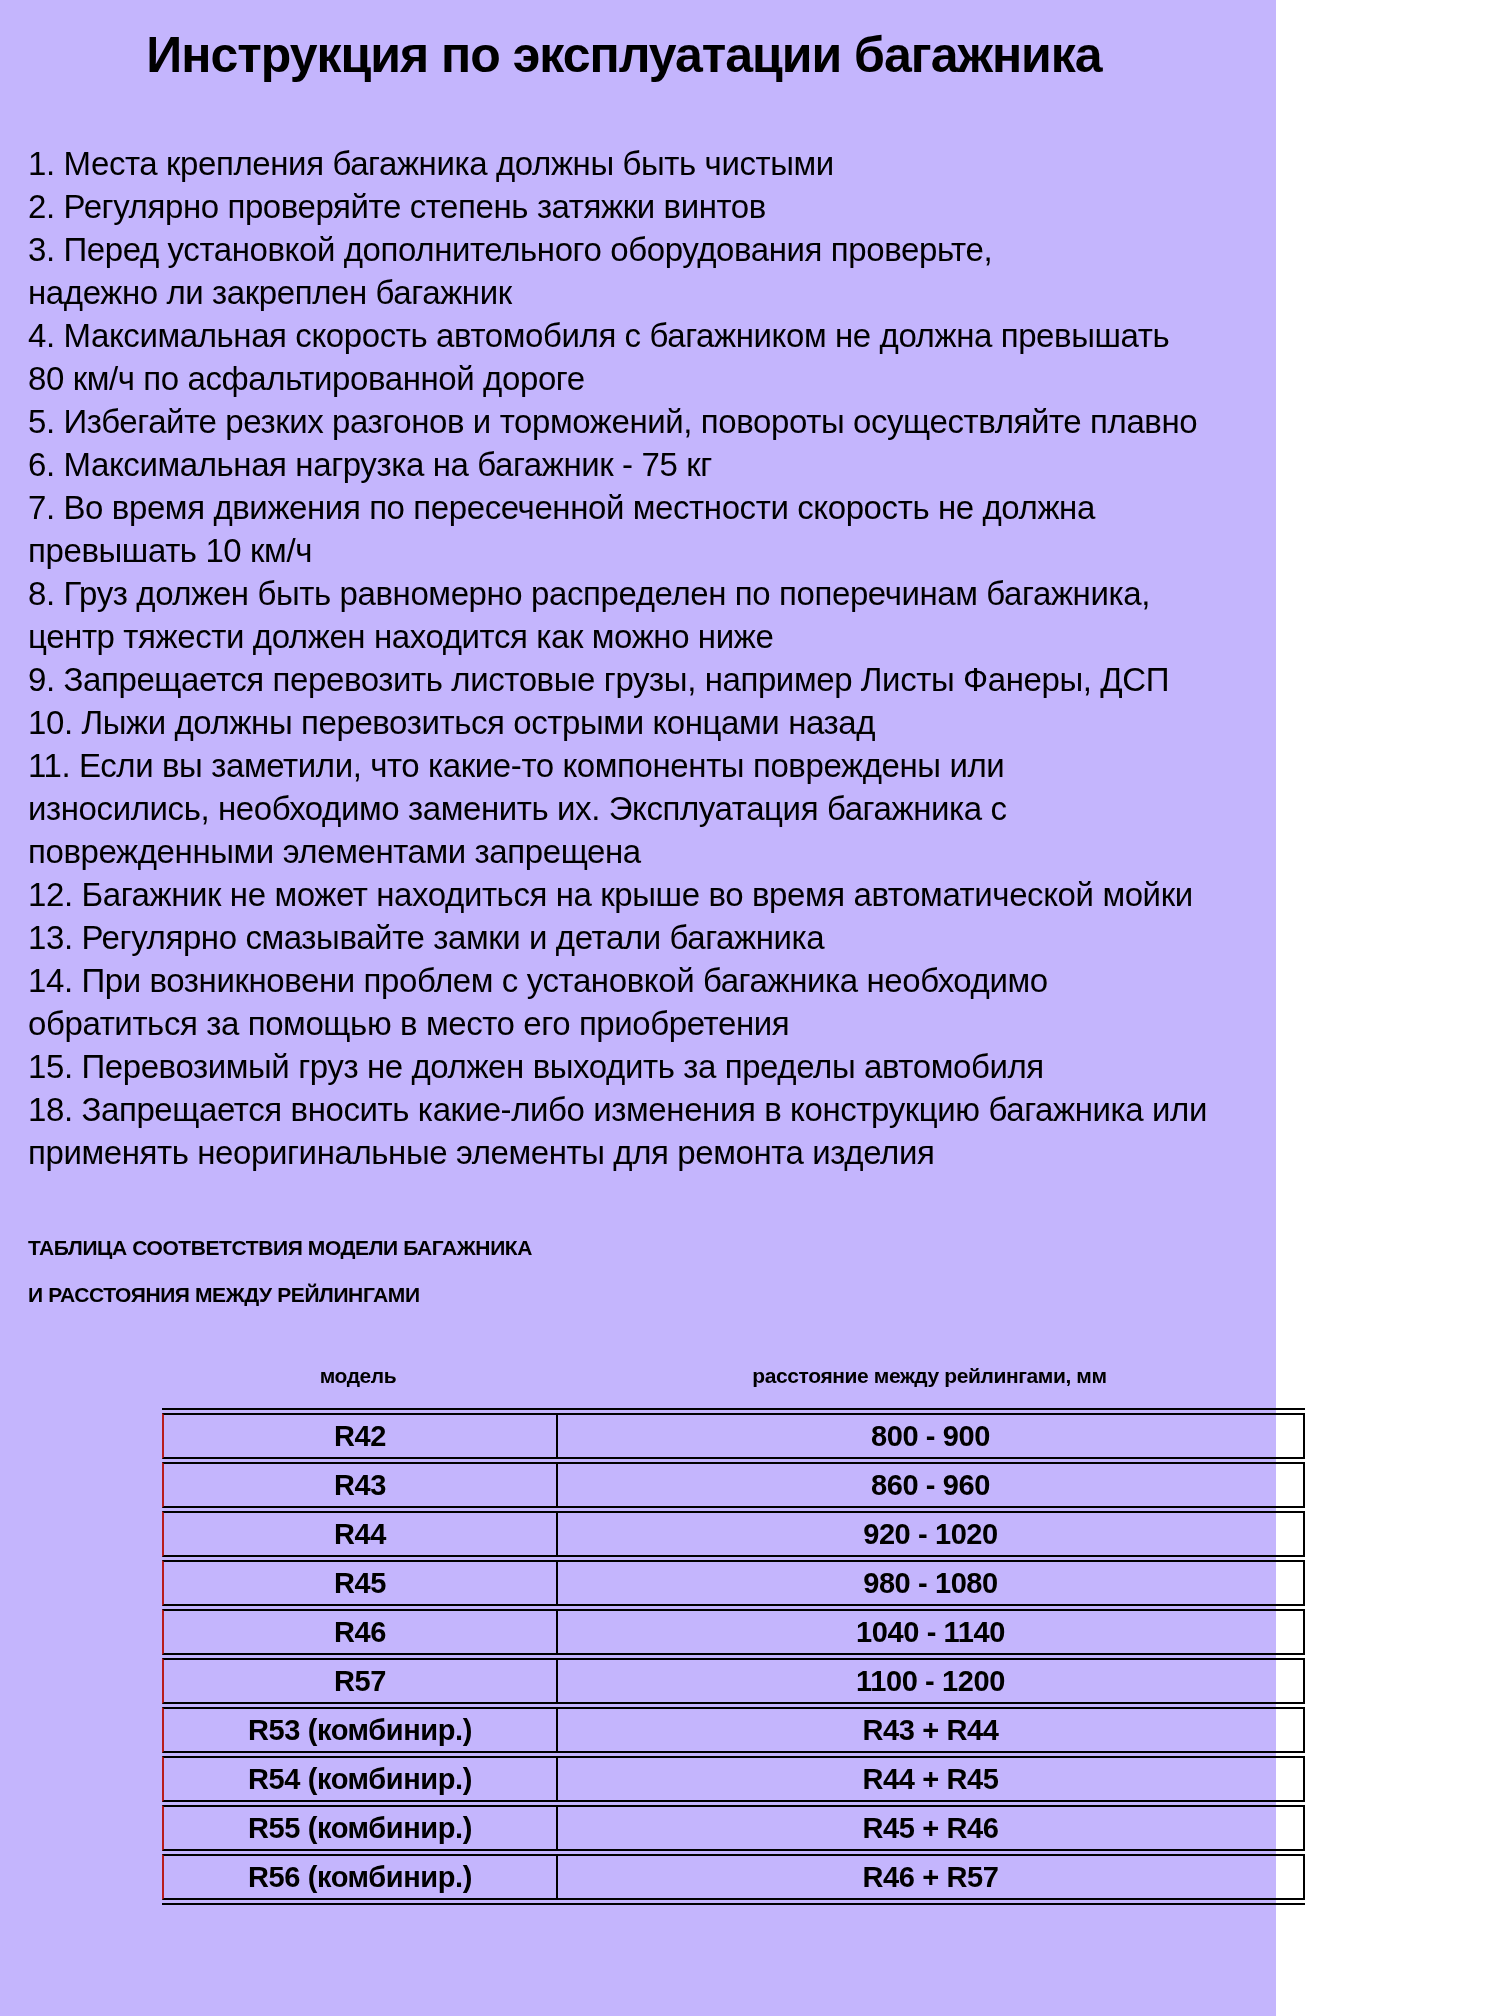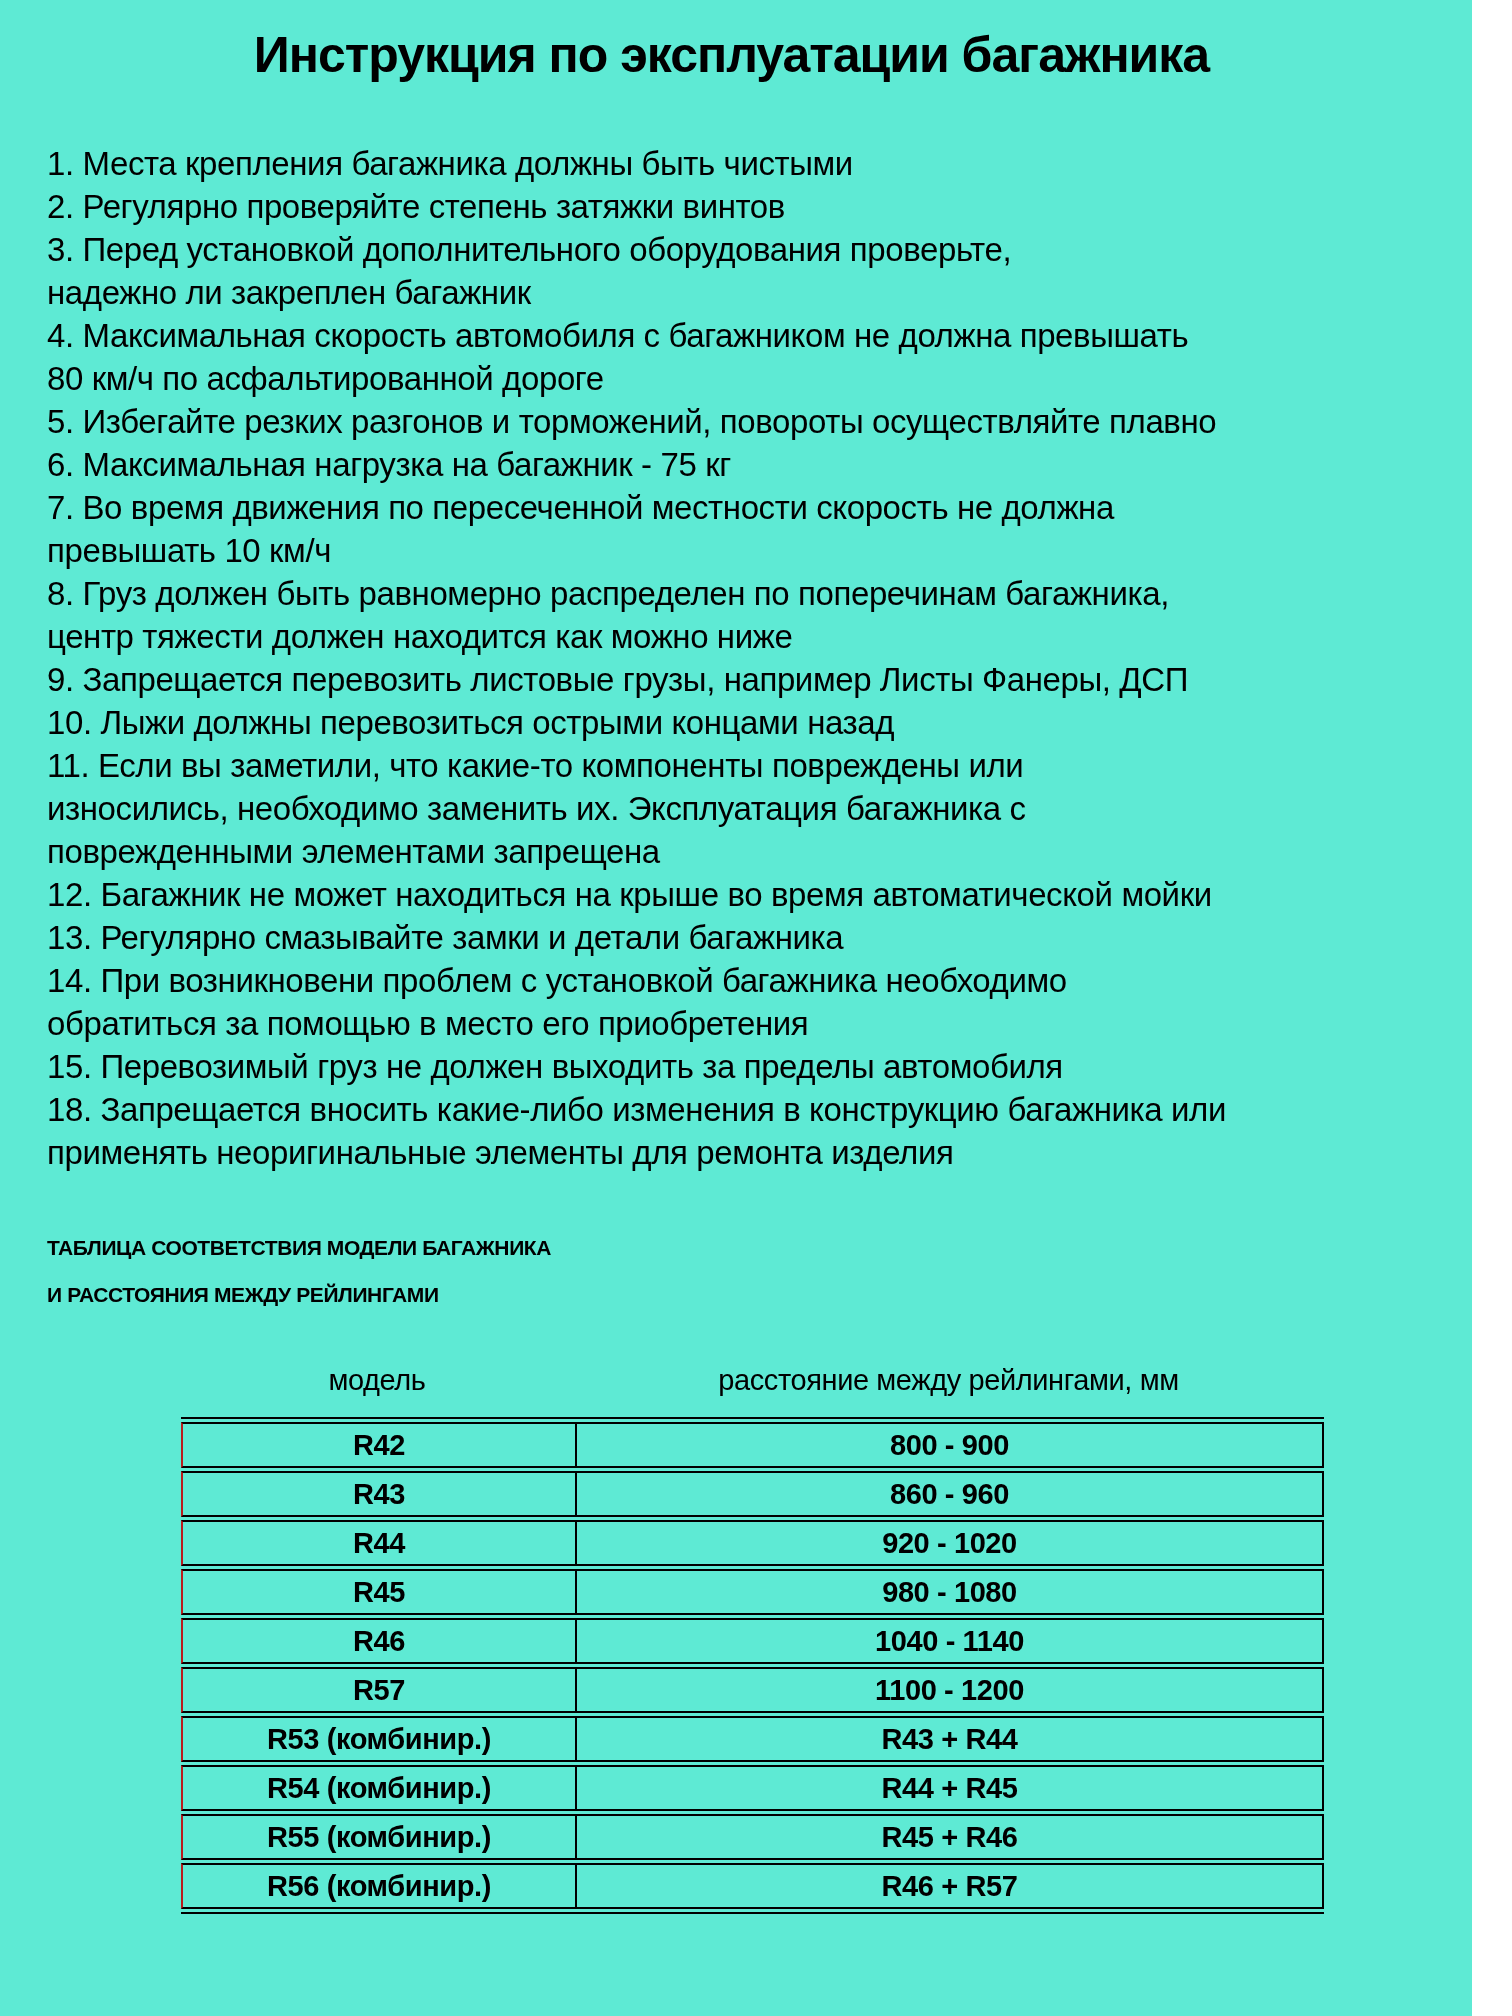--- a/index.html
+++ b/index.html
@@ -9,24 +9,24 @@
   }
   body {
     width: 1512px;
     height: 2016px;
     overflow: hidden;
     font-family: "Liberation Sans", sans-serif;
     color: #000000;
   }
   .page {
     box-sizing: border-box;
-    width: 1472px;
+    width: 1276px;
     height: 2016px;
-    padding: 14px 56px 0 47px;
-    background: #5eead4;
+    padding: 14px 56px 0 28px;
+    background: #c4b5fd;
   }
   .doc-title {
     margin: 12px 0 58px 0;
     text-align: center;
     font-size: 50px;
     line-height: 58px;
     font-weight: bold;
     letter-spacing: -1px;
     white-space: nowrap;
   }
@@ -45,22 +45,23 @@
     font-size: 21px;
     line-height: 47px;
     font-weight: bold;
     letter-spacing: -0.4px;
     white-space: pre-line;
   }
   .col-labels {
     display: flex;
     margin: 46px 0 0 134px;
     width: 1143px;
-    font-size: 29px;
+    font-size: 21px;
     letter-spacing: -0.4px;
+    font-weight: bold;
   }
   .col-label-model {
     width: 392px;
     text-align: center;
   }
   .col-label-distance {
     width: 751px;
     text-align: center;
   }
   .table-wrap {

